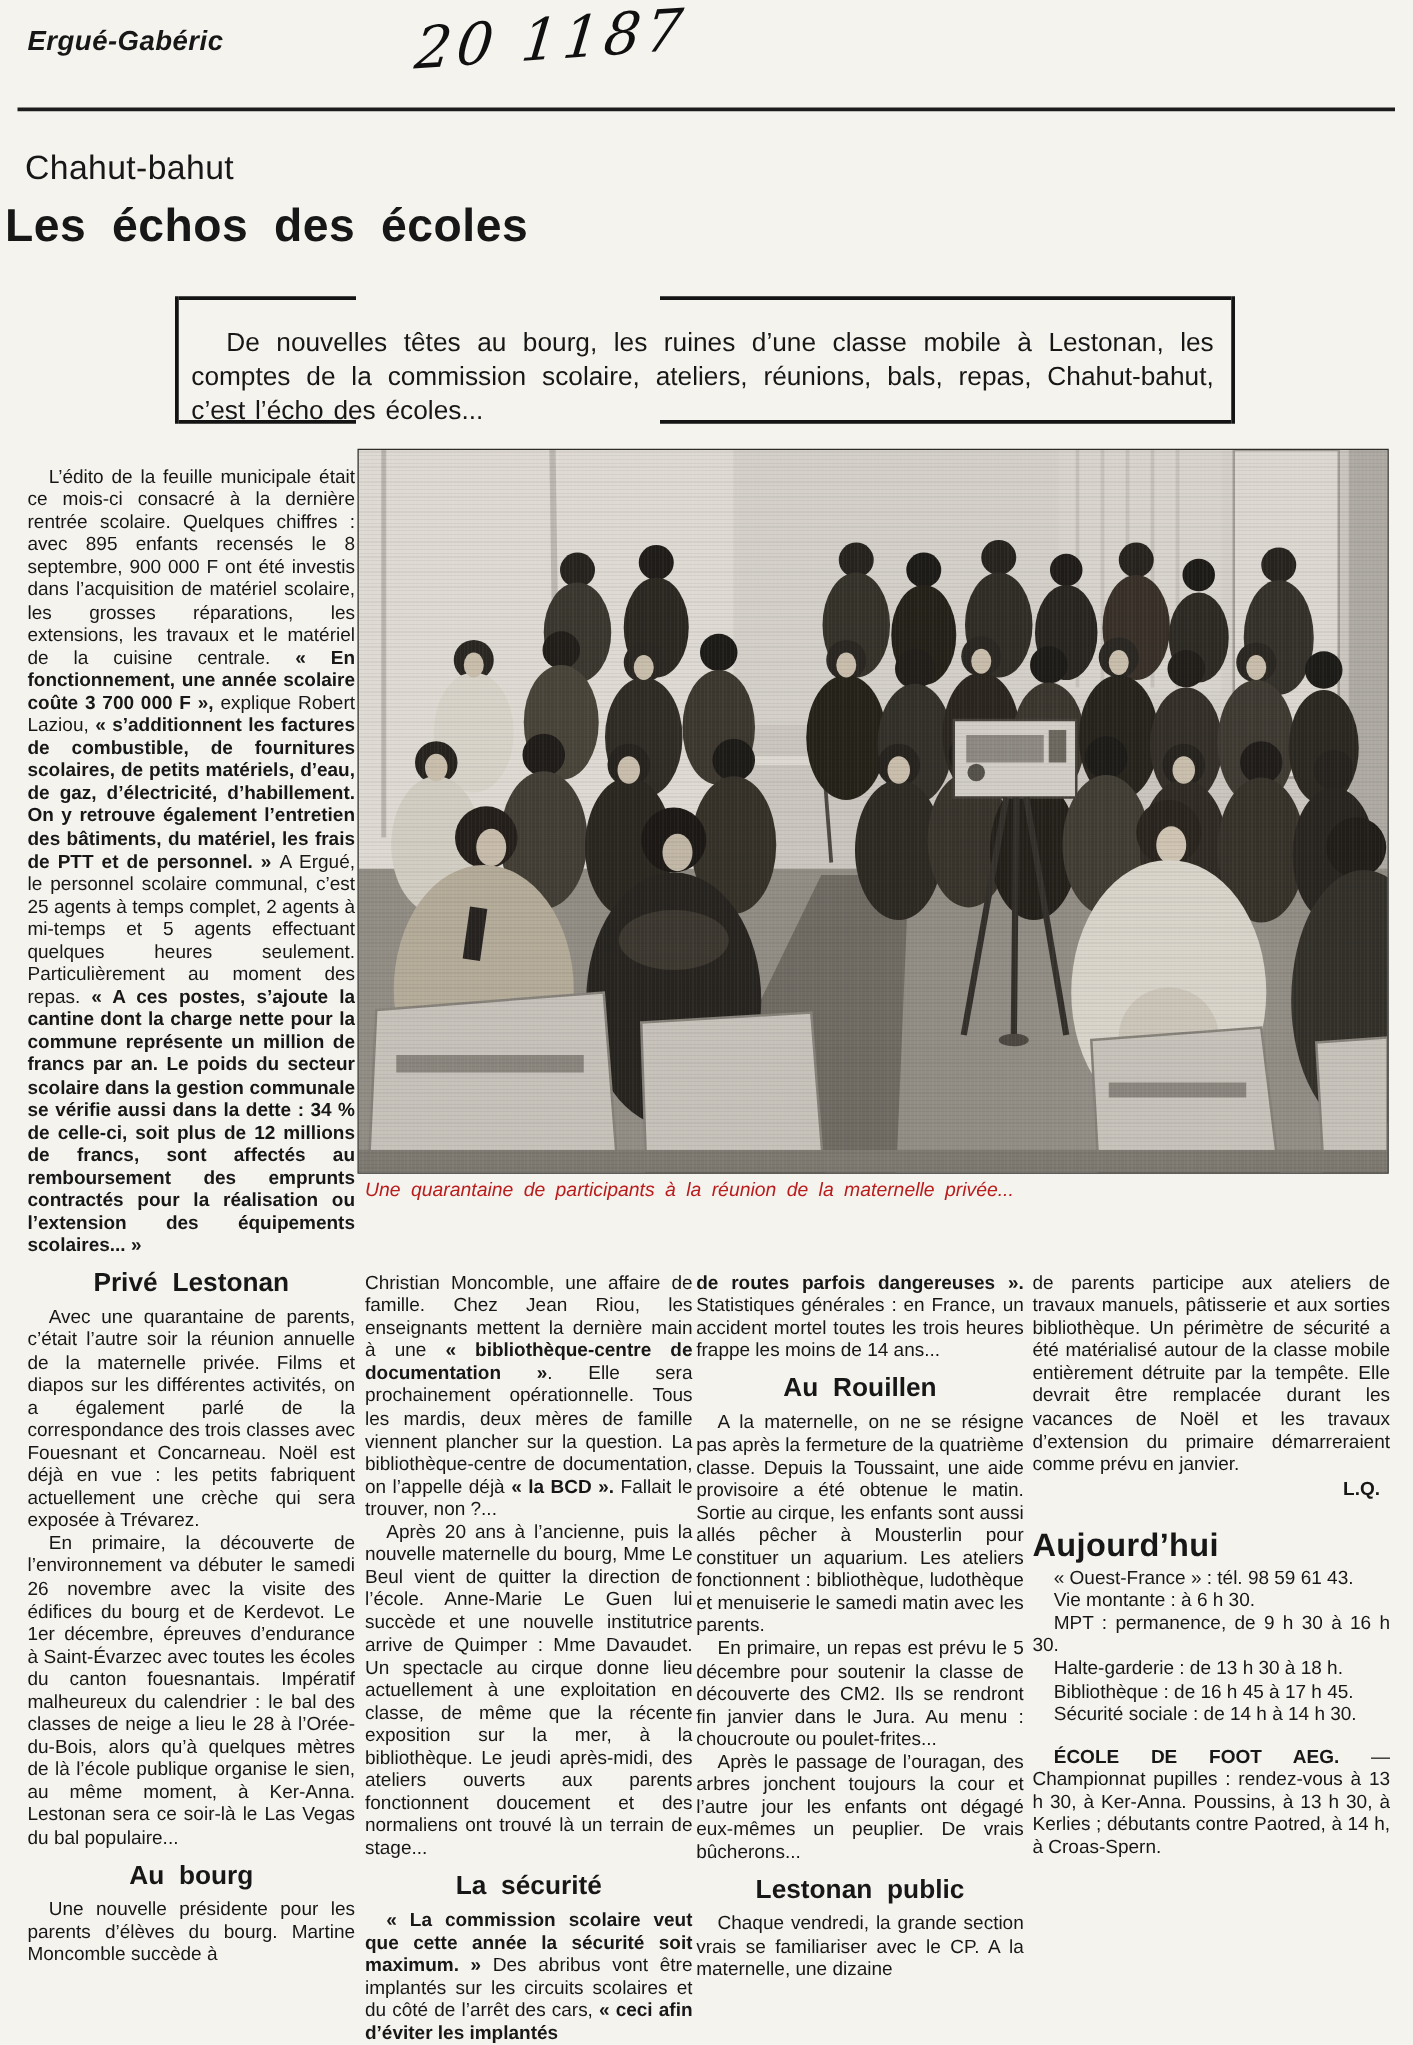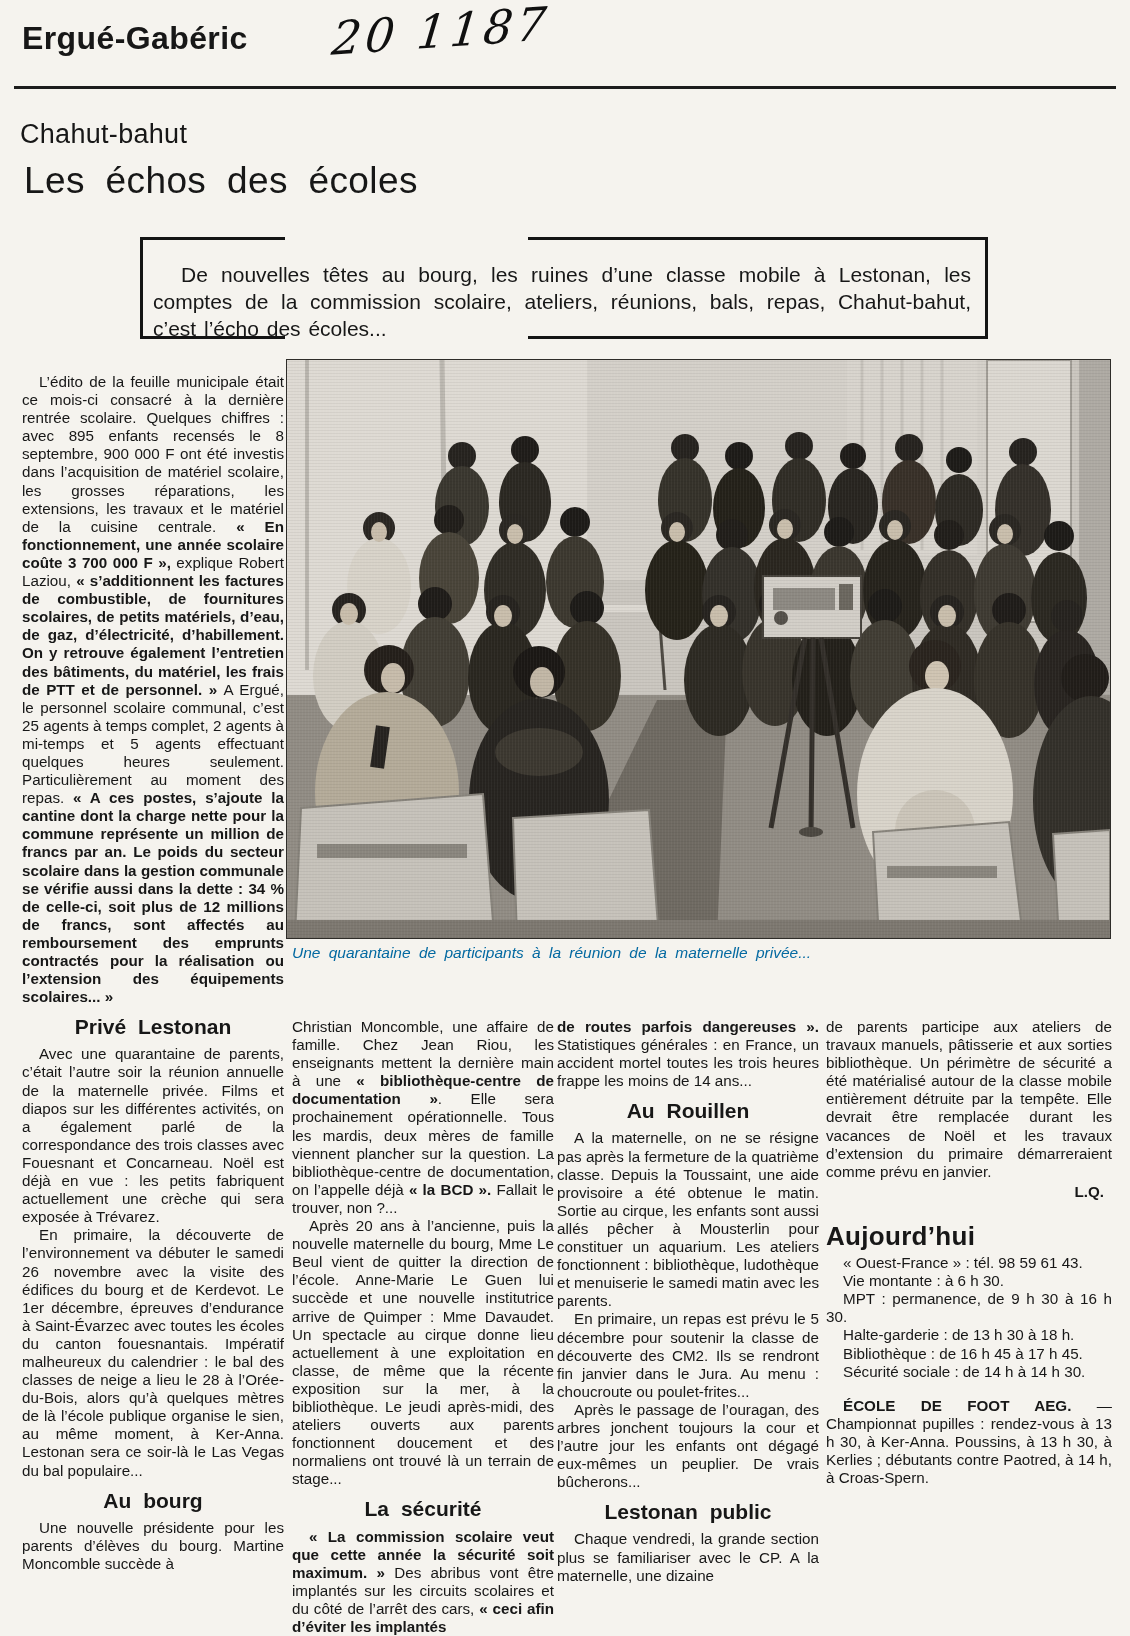--- a/index.html
+++ b/index.html
@@ -8,40 +8,40 @@
     background:#f5f3ee;
     font-family:"Liberation Sans","DejaVu Sans",sans-serif;
     color:#171717;
     position:relative;
     overflow:hidden;
   }
   .page{position:absolute;inset:0;overflow:hidden;}
 
   .masthead{
     position:absolute;left:22px;top:20px;
-    font-size:32px;font-weight:bold;letter-spacing:.4px;
+    font-size:22px;font-weight:bold;letter-spacing:.4px;font-style:italic;
   }
   .handwriting{
     position:absolute;left:332px;top:4px;
     font-family:"DejaVu Serif",serif;
     font-style:italic;font-size:46px;letter-spacing:4px;
     transform:rotate(-4deg) skewX(-10deg);
     color:#101010;
   }
   .rule{
     position:absolute;left:14px;top:86px;width:1102px;height:3px;
     background:#1c1c1c;
   }
   .kicker{
     position:absolute;left:20px;top:119px;
     font-size:27px;letter-spacing:.3px;
   }
   .headline{
-    position:absolute;left:24px;top:160px;margin:0;
-    font-size:37px;font-weight:normal;word-spacing:10px;letter-spacing:.4px;
+    position:absolute;left:4px;top:160px;margin:0;
+    font-size:37px;font-weight:bold;word-spacing:10px;letter-spacing:.4px;
   }
 
   .lede-box{
     position:absolute;left:140px;top:237px;width:848px;height:102px;
     border-left:3px solid #141414;
     border-right:3px solid #141414;
     background-image:
       linear-gradient(to right,#141414 0 142px,transparent 142px 385px,#141414 385px 100%),
       linear-gradient(to right,#141414 0 142px,transparent 142px 385px,#141414 385px 100%);
     background-size:100% 3px,100% 3px;
@@ -86,21 +86,21 @@
   }
   .photo svg{display:block;width:100%;height:100%;}
   .grain{
     position:absolute;inset:0;pointer-events:none;
     background:
       repeating-linear-gradient(0deg,rgba(0,0,0,.05) 0 1px,transparent 1px 3px),
       repeating-linear-gradient(90deg,rgba(255,255,255,.04) 0 1px,transparent 1px 3px);
   }
   .caption{
     position:absolute;left:292px;top:944px;width:818px;margin:0;
-    font-size:15.5px;font-style:italic;word-spacing:4px;color:#0369a1;
+    font-size:15.5px;font-style:italic;word-spacing:4px;color:#b91c1c;
   }
 </style>
 </head>
 <body>
 
 <div class="page">
 
   <div class="masthead">Ergué-Gabéric</div>
   <div class="handwriting">20 1187</div>
   <div class="rule"></div>
@@ -277,21 +277,21 @@
       <h3 class="sec-head">La sécurité</h3>
       <p class="bp"><b>« La commission scolaire veut que cette année la sécurité soit maximum. »</b><span> Des abribus vont être implantés sur les circuits scolaires et du côté de l’arrêt des cars, </span><b>« ceci afin d’éviter les implantés</b></p>
     </div>
   <div class="col col3">
       <p class="bp noind"><b>de routes parfois dangereuses ».</b><span> Statistiques générales : en France, un accident mortel toutes les trois heures frappe les moins de 14 ans...</span></p>
       <h3 class="sec-head">Au Rouillen</h3>
       <p class="bp"><span>A la maternelle, on ne se résigne pas après la fermeture de la quatrième classe. Depuis la Toussaint, une aide provisoire a été obtenue le matin. Sortie au cirque, les enfants sont aussi allés pêcher à Mousterlin pour constituer un aquarium. Les ateliers fonctionnent : bibliothèque, ludothèque et menuiserie le samedi matin avec les parents.</span></p>
       <p class="bp"><span>En primaire, un repas est prévu le 5 décembre pour soutenir la classe de découverte des CM2. Ils se rendront fin janvier dans le Jura. Au menu : choucroute ou poulet-frites...</span></p>
       <p class="bp"><span>Après le passage de l’ouragan, des arbres jonchent toujours la cour et l’autre jour les enfants ont dégagé eux-mêmes un peuplier. De vrais bûcherons...</span></p>
       <h3 class="sec-head">Lestonan public</h3>
-      <p class="bp"><span>Chaque vendredi, la grande section plus se familiariser avec le CP. A la maternelle, une dizaine</span></p>
+      <p class="bp"><span>Chaque vendredi, la grande section vrais se familiariser avec le CP. A la maternelle, une dizaine</span></p>
     </div>
   <div class="col col4">
       <p class="bp noind"><span>de parents participe aux ateliers de travaux manuels, pâtisserie et aux sorties bibliothèque. Un périmètre de sécurité a été matérialisé autour de la classe mobile entièrement détruite par la tempête. Elle devrait être remplacée durant les vacances de Noël et les travaux d’extension du primaire démarreraient comme prévu en janvier.</span></p>
       <p class="byline">L.Q.</p>
       <h2 class="big-head">Aujourd’hui</h2>
       <p class="bp"><span>« Ouest-France » : tél. 98 59 61 43.</span></p>
       <p class="bp"><span>Vie montante : à 6 h 30.</span></p>
       <p class="bp"><span>MPT : permanence, de 9 h 30 à 16 h 30.</span></p>
       <p class="bp"><span>Halte-garderie : de 13 h 30 à 18 h.</span></p>
       <p class="bp"><span>Bibliothèque : de 16 h 45 à 17 h 45.</span></p>

